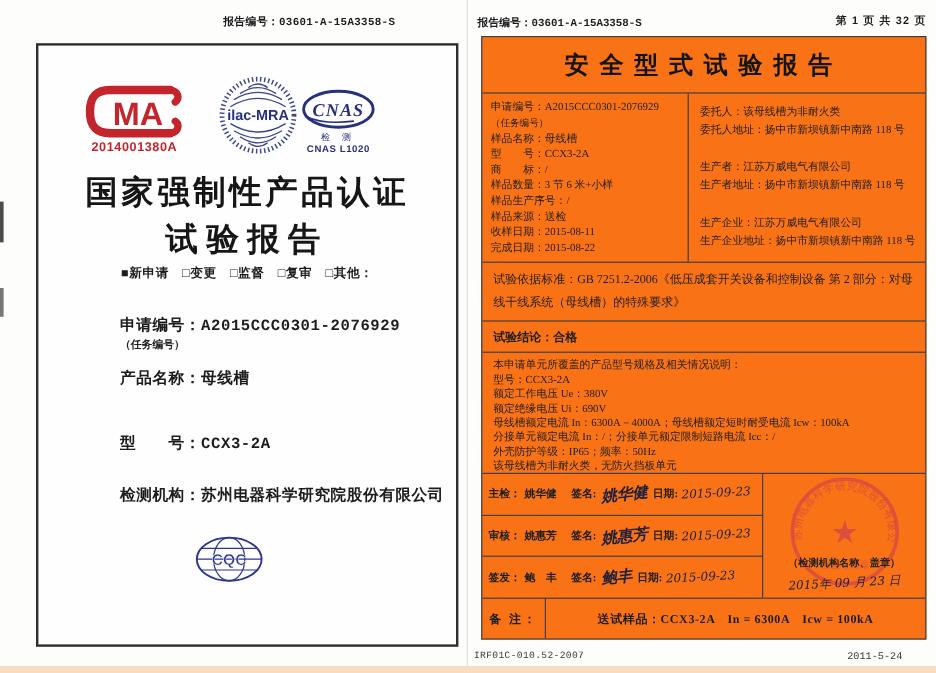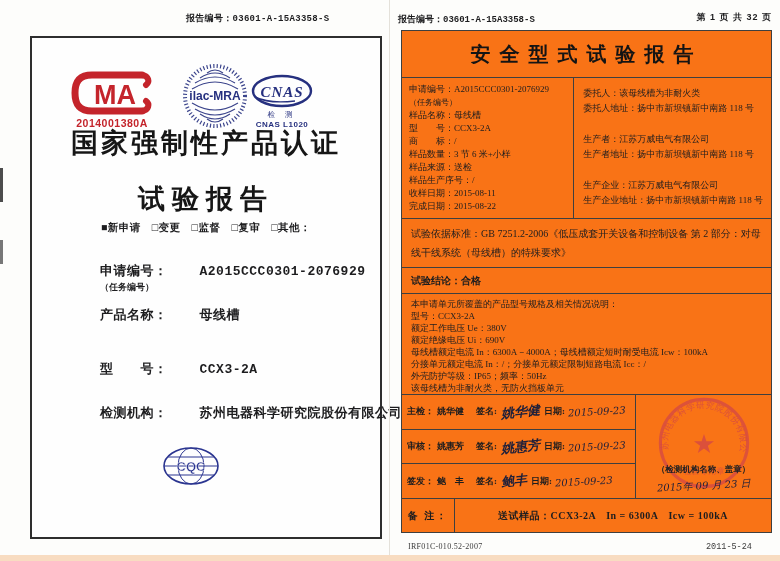--- a/index.html
+++ b/index.html
@@ -22,26 +22,26 @@
   .l-report-no { position:absolute; left:186px; top:12px; font-size:9px; font-weight:600; letter-spacing:0.3px; }
   .l-border { position:absolute; left:30px; top:36px; width:352px; height:503px; border:2px solid #2e2e2e; background:#fefefe; box-sizing:border-box; }
 
   .cma-svg  { position:absolute; left:70px;  top:70px; width:84px; height:46px; }
   .cma-num  { position:absolute; left:60px;  top:117px; width:104px; text-align:center; color:#c4242b; font-size:10.5px; font-weight:bold; letter-spacing:0.5px; }
   .ilac-svg { position:absolute; left:182px; top:63px; width:66px; height:66px; }
   .cnas-svg { position:absolute; left:251px; top:74px; width:62px; height:34px; }
   .cnas-cn  { position:absolute; left:249px; top:110px; width:66px; text-align:center; color:#26307f; font-size:7.5px; letter-spacing:4px; }
   .cnas-code{ position:absolute; left:249px; top:120px; width:66px; text-align:center; color:#26307f; font-size:8px; font-weight:600; letter-spacing:0.5px; }
 
-  .l-title1 { position:absolute; left:30px; top:125px; width:352px; text-align:center; font-size:27px; font-weight:bold; letter-spacing:3px; color:#161616; }
+  .l-title1 { position:absolute; left:30px; top:142px; width:352px; text-align:center; font-size:27px; font-weight:bold; letter-spacing:3px; color:#161616; }
   .l-title2 { position:absolute; left:30px; top:181px; width:352px; text-align:center; font-size:27px; font-weight:bold; letter-spacing:7px; color:#161616; }
   .l-check  { position:absolute; left:30px; top:221px; width:352px; text-align:center; font-size:10.5px; font-weight:bold; letter-spacing:0.5px; }
 
   .l-field { position:absolute; left:100px; font-size:13px; font-weight:600; letter-spacing:0.5px; white-space:nowrap; }
-  .l-field .val { font-weight:600;margin-left:32px; }
+  .l-field .val { font-weight:600; }
   .l-note  { position:absolute; left:100px; font-size:9px; font-weight:600; }
 
   .cqc-svg { position:absolute; left:162px; top:446px; width:58px; height:40px; }
 
   
   .r-report-no { position:absolute; left:398px; top:13px; font-size:9px; font-weight:600; }
   .r-page-no   { position:absolute; right:8px;  top:11px; font-size:9px; font-weight:600; letter-spacing:1px; }
 
   .r-border { position:absolute; left:401px; top:30px; width:371px; height:503px; border:1px solid #3f3f3f; background:#f97316; box-sizing:border-box; display:flex; flex-direction:column; }
   .r-row { box-sizing:border-box; border-bottom:1px solid #3f3f3f; }
@@ -71,21 +71,21 @@
 
   .stamp-cell { flex:1; position:relative; }
   .stamp-svg  { position:absolute; left:20px; top:0px; width:96px; height:96px; }
   .stamp-caption { position:absolute; left:0; bottom:22px; width:100%; text-align:center; font-size:8.5px; font-weight:600; color:#222; }
   .stamp-date { position:absolute; left:0; bottom:5px; width:100%; text-align:center; }
 
   .r-remark { flex:1; display:flex; border-bottom:none; }
   .remark-label { width:53px; box-sizing:border-box; border-right:1px solid #3f3f3f; display:flex; align-items:center; justify-content:center; font-size:10px; font-weight:600; letter-spacing:2px; }
   .remark-value { flex:1; display:flex; align-items:center; justify-content:center; font-size:10px; font-weight:600; letter-spacing:0.5px; }
 
-  .r-footer-code { position:absolute; left:408px; top:542px; font-size:8px; color:#3b3b3b; letter-spacing:0.3px;font-family:Liberation Serif, serif; }
+  .r-footer-code { position:absolute; left:395px; top:542px; font-size:8px; color:#3b3b3b; letter-spacing:0.3px; }
   .r-footer-date { position:absolute; left:706px; top:542px; font-size:8.5px; color:#3b3b3b; }
 </style>
 </head>
 <body>
 
 <div class="canvas">
 
   <div class="l-report-no">
     <span>报告编号：</span><span class="mono">03601-A-15A3358-S</span>
   </div>
@@ -165,22 +165,22 @@
     <div class="r-row r-title serif">安全型式试验报告</div>
 
     <div class="r-row r-info">
       <div class="info-left serif">
         <div>申请编号：A2015CCC0301-2076929</div>
         <div class="small">（任务编号）</div>
         <div>样品名称：母线槽</div>
         <div>型　　号：CCX3-2A</div>
         <div>商　　标：/</div>
         <div>样品数量：3 节 6 米+小样</div>
+        <div>样品生产序号：/</div>
         <div>样品来源：送检</div>
-        <div>样品生产序号：/</div>
         <div>收样日期：2015-08-11</div>
         <div>完成日期：2015-08-22</div>
       </div>
       <div class="info-right serif">
         <div class="grp">
           <div>委托人：该母线槽为非耐火类</div>
           <div>委托人地址：扬中市新坝镇新中南路 118 号</div>
         </div>
         <div class="grp">
           <div>生产者：江苏万威电气有限公司</div>

